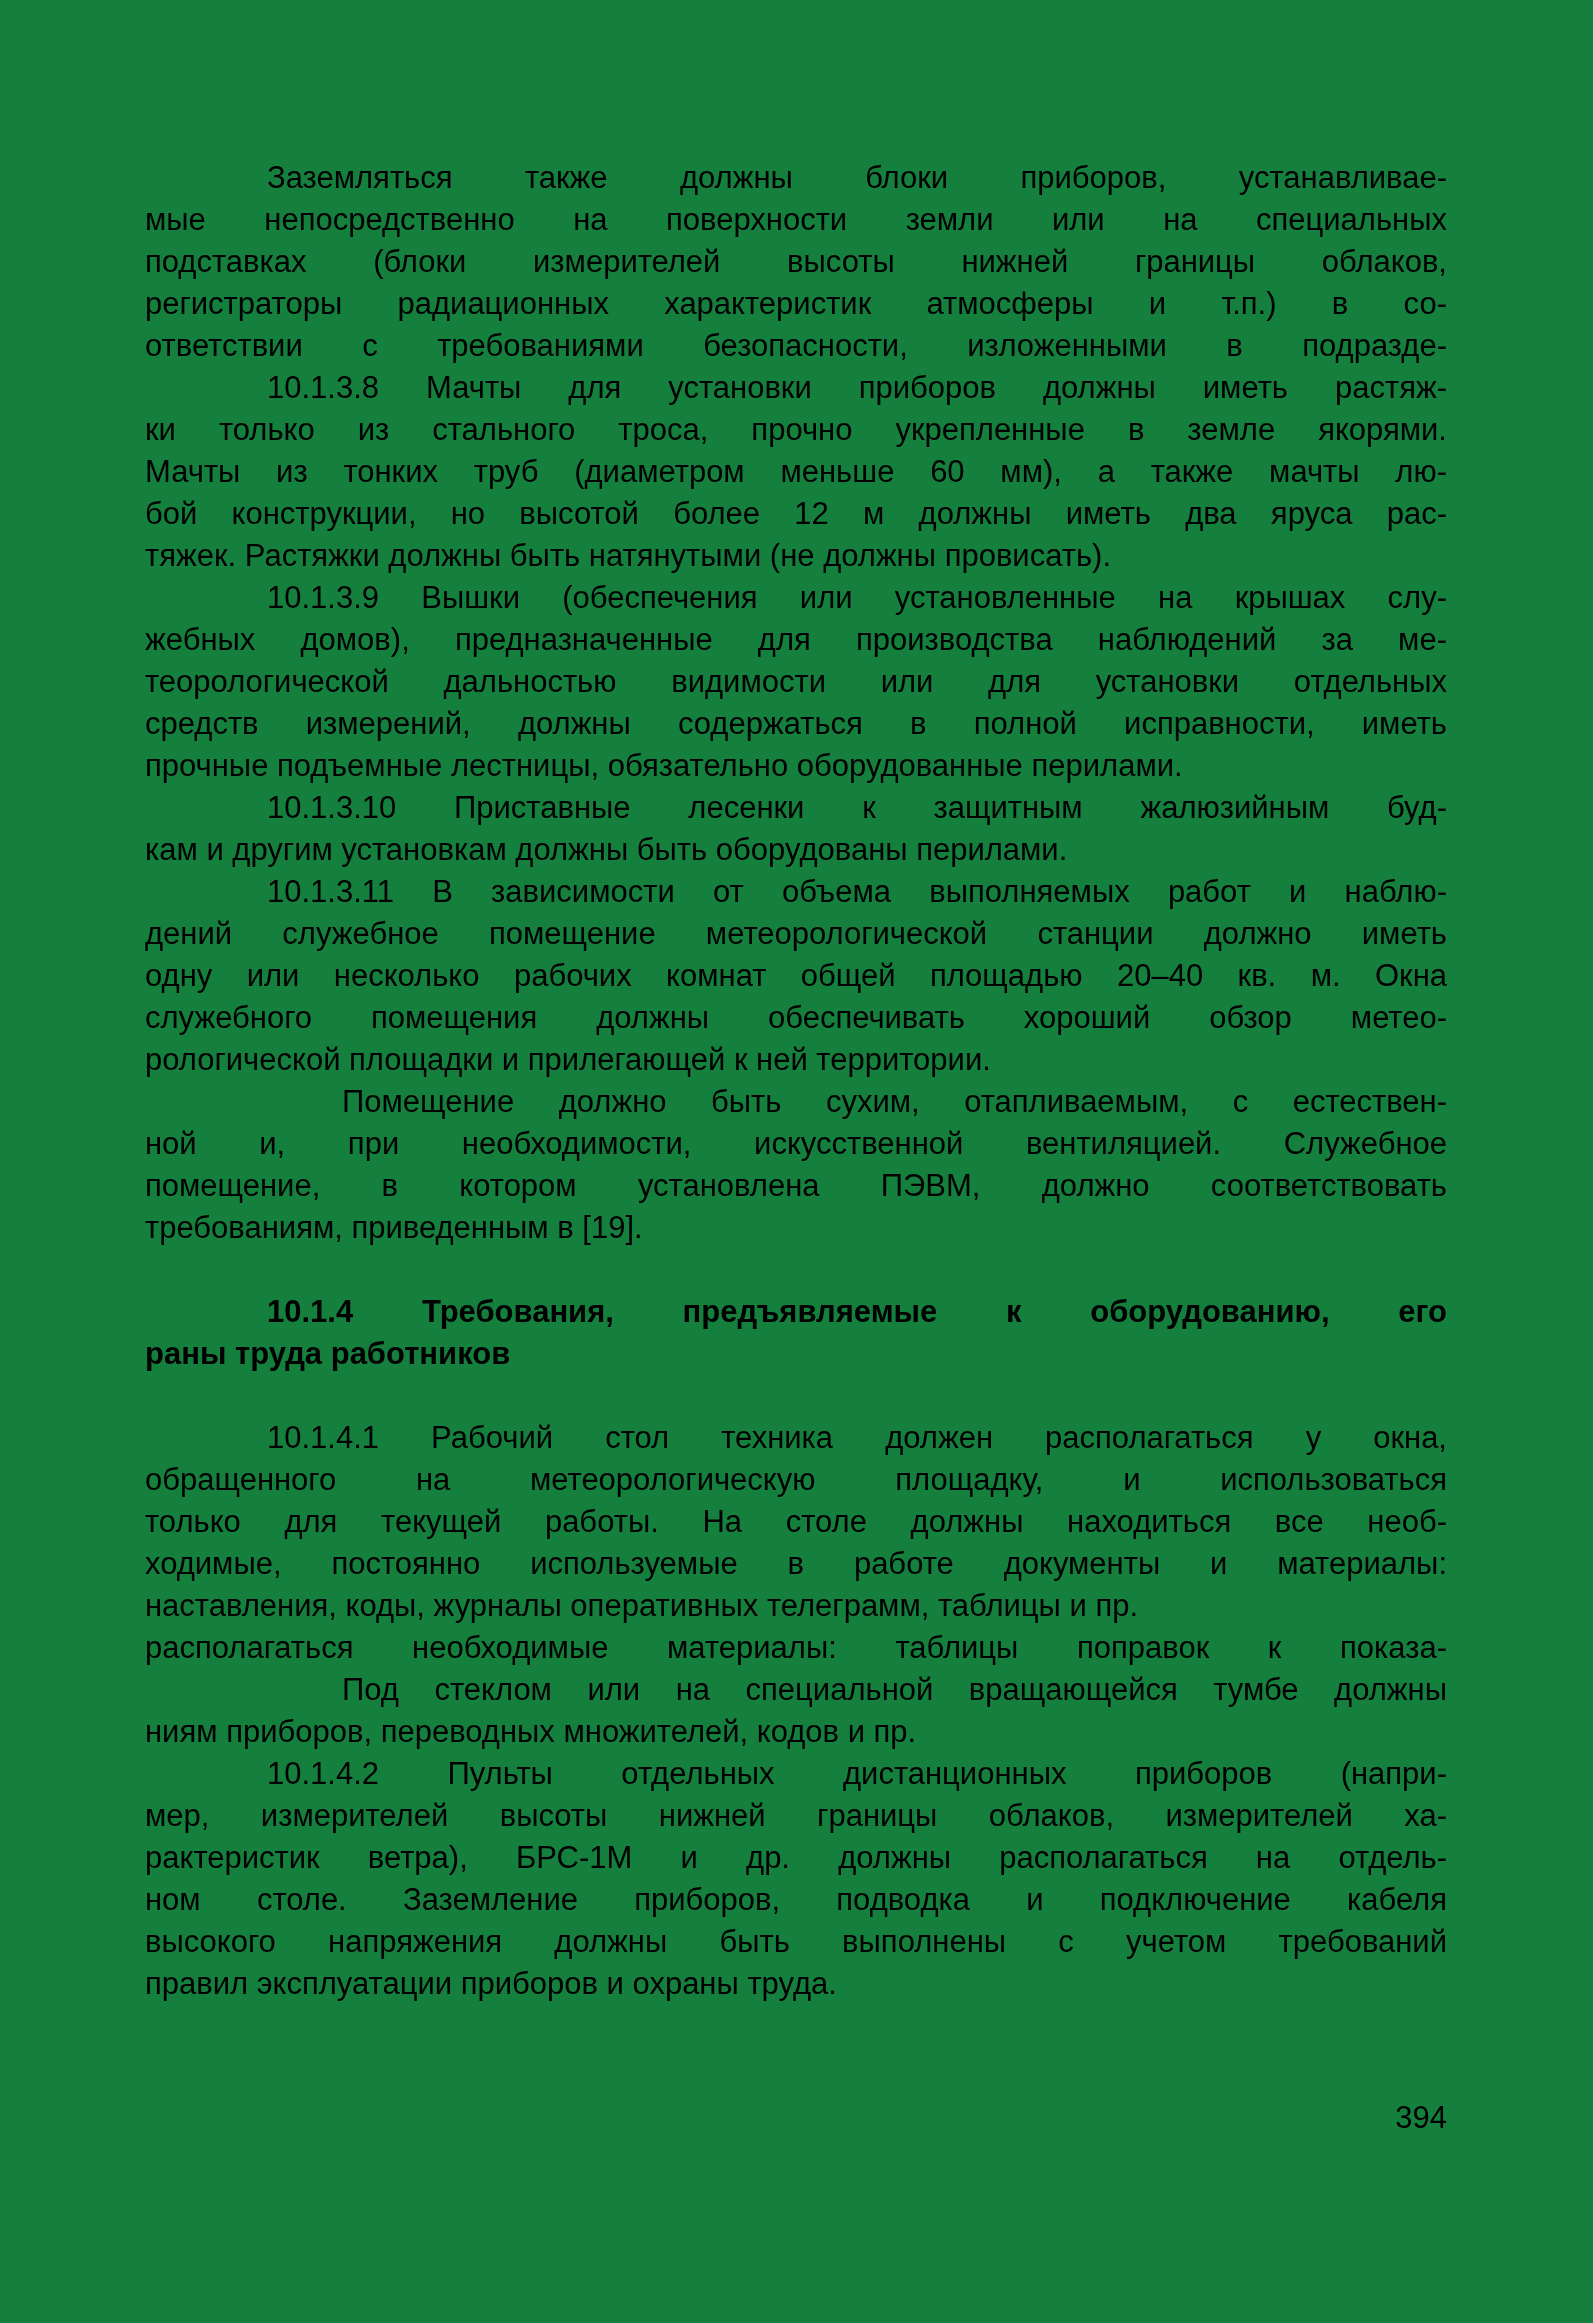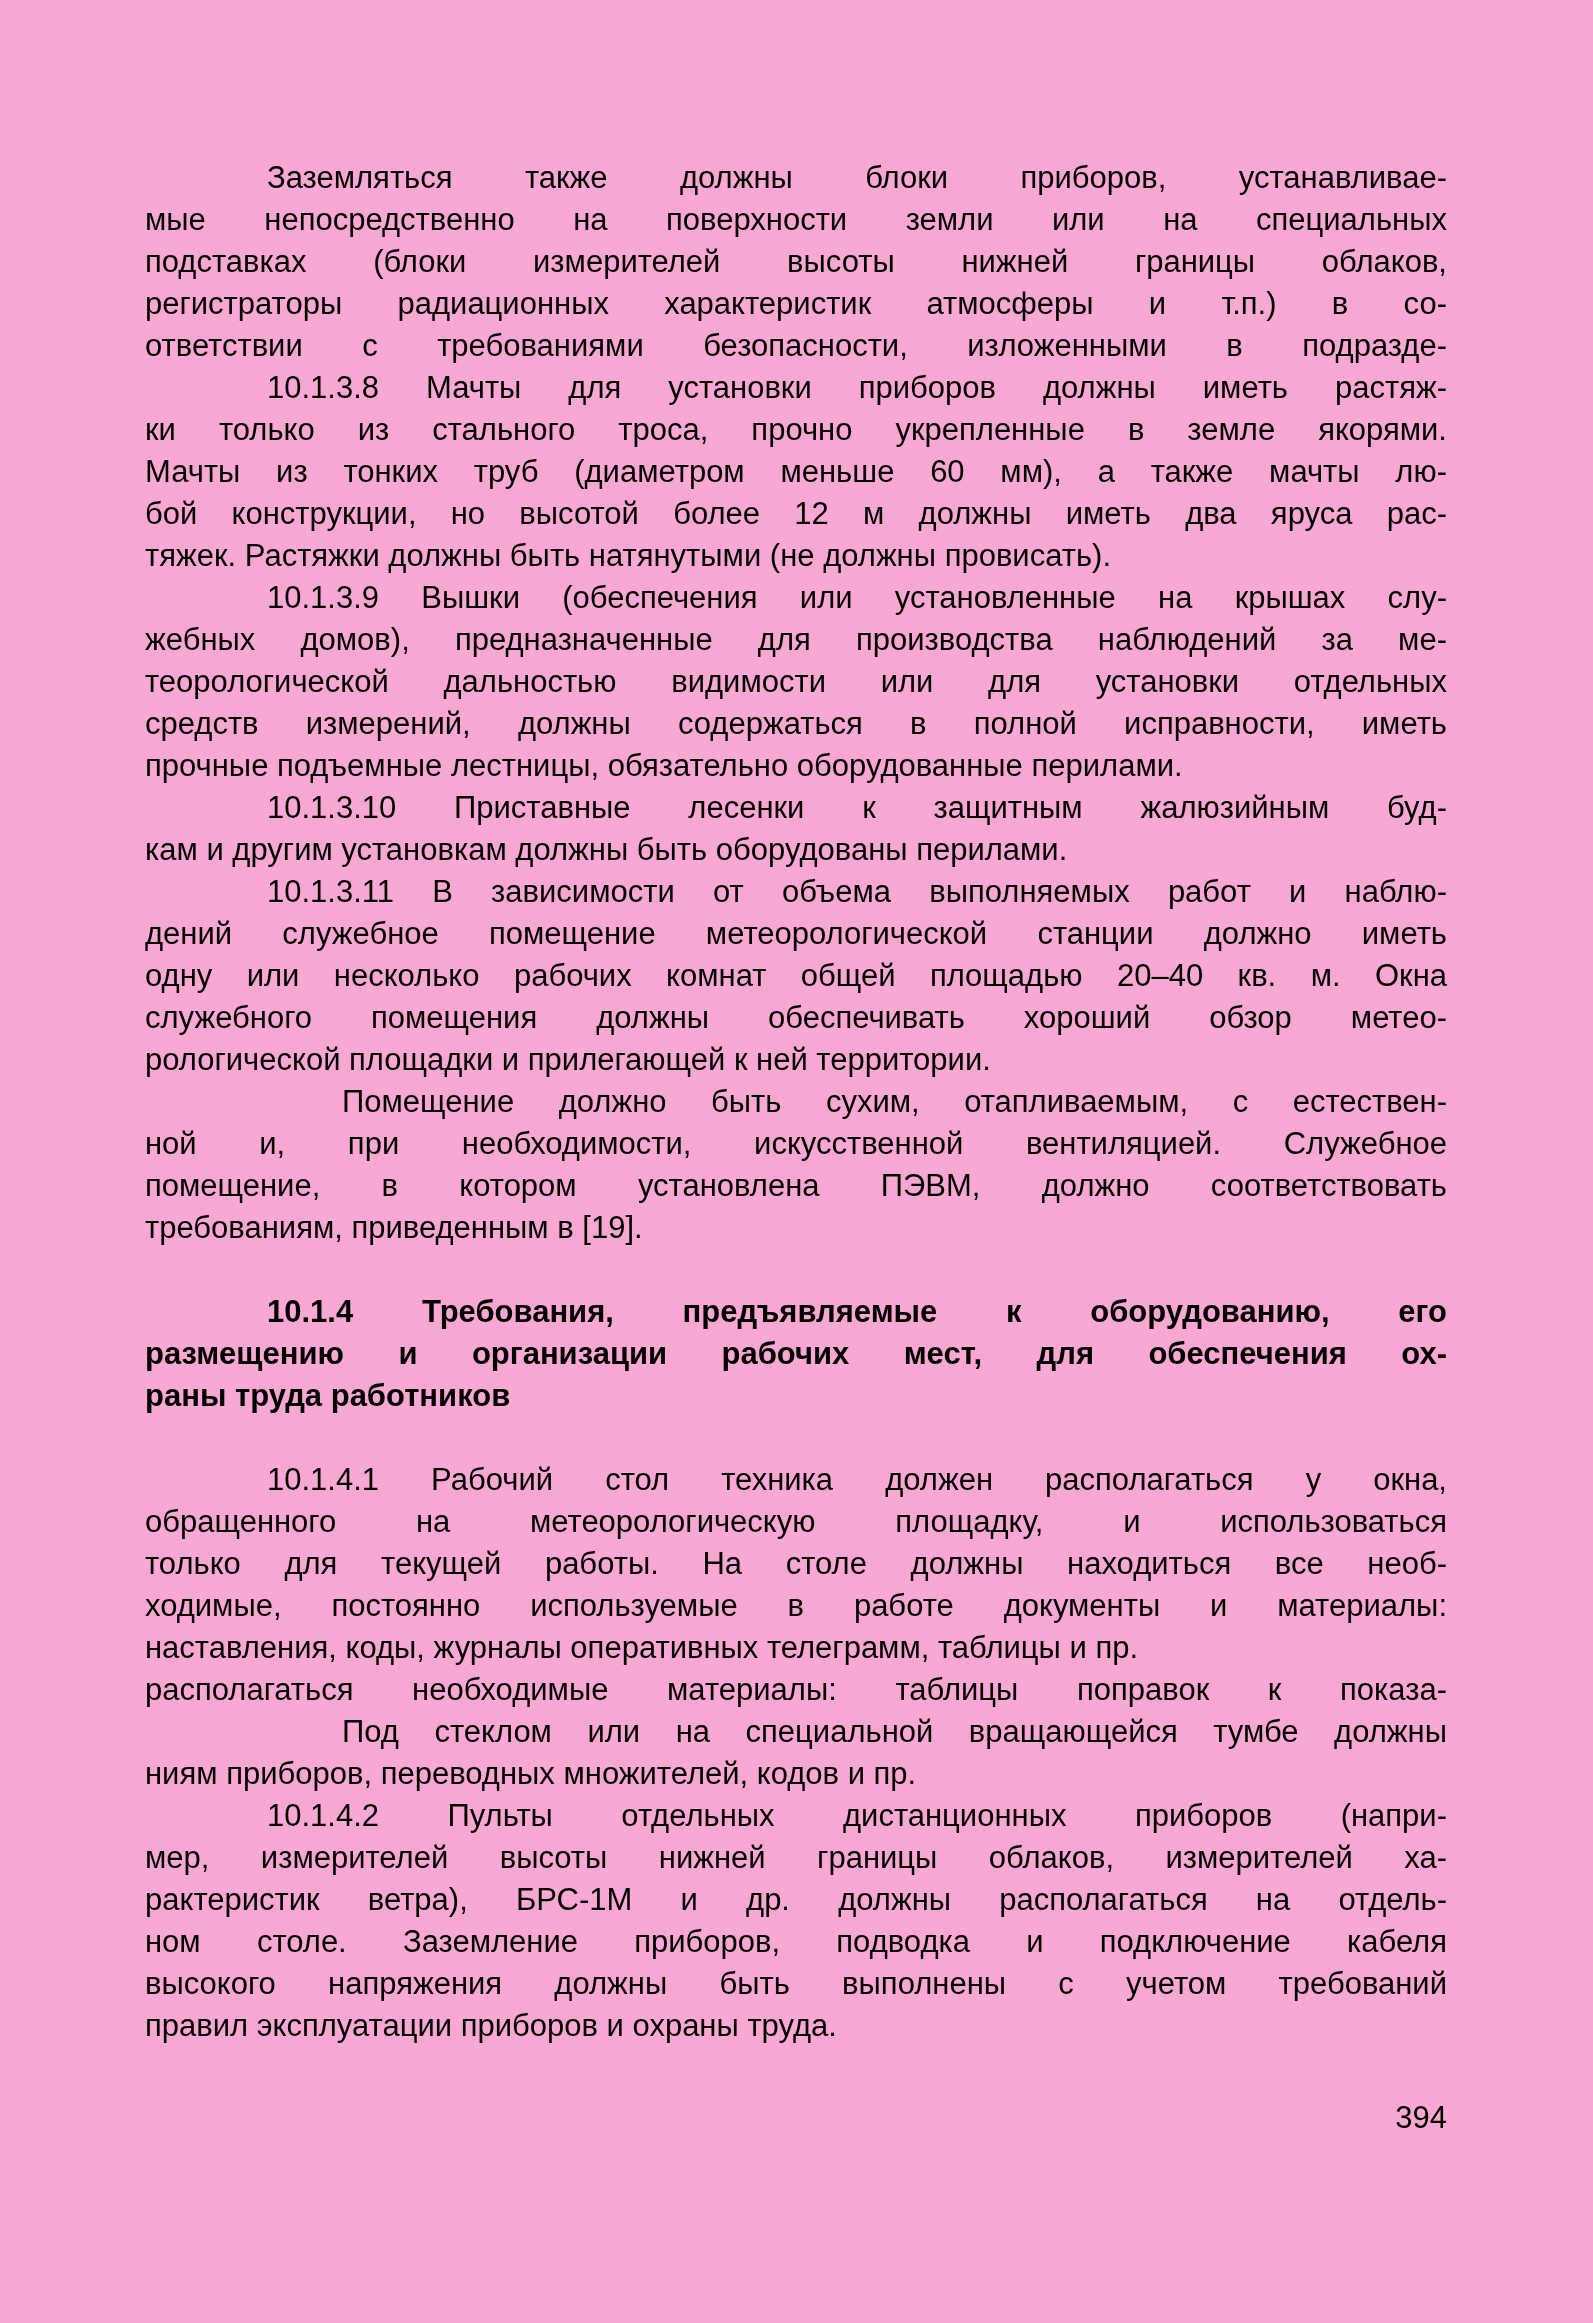--- a/index.html
+++ b/index.html
@@ -1,21 +1,21 @@
 <!DOCTYPE html>
 <html lang="ru" style="font-size:15px"><head>
 <meta charset="utf-8">
 <style>
   * { margin: 0; padding: 0; box-sizing: border-box; }
   html, body { background: #ffffff; }
   .page {
     position: relative;
     width: 1594px;
     height: 2324px;
-    background: #f9a8d4;
+    background: #15803d;
     color: #000000;
     font-family: "Liberation Sans", sans-serif;
     overflow: hidden;
   }
   .text-column {
     position: absolute;
     left: 145px;
     top: 157px;
     width: 1302px;
     font-size: 31px;
@@ -87,21 +87,20 @@
         <div class="line last">рологической площадки и прилегающей к ней территории.</div>
       </div>
       <div class="para">
         <div class="line first-deep">Помещение должно быть сухим, отапливаемым, с естествен-</div>
         <div class="line">ной и, при необходимости, искусственной вентиляцией. Служебное</div>
         <div class="line">помещение, в котором установлена ПЭВМ, должно соответствовать</div>
         <div class="line last">требованиям, приведенным в [19].</div>
       </div>
       <div class="para heading">
         <div class="line first-normal">10.1.4 Требования, предъявляемые к оборудованию, его</div>
-        <div class="line">размещению и организации рабочих мест, для обеспечения ох-</div>
         <div class="line last">раны труда работников</div>
       </div>
       <div class="para">
         <div class="line first-normal">10.1.4.1 Рабочий стол техника должен располагаться у окна,</div>
         <div class="line">обращенного на метеорологическую площадку, и использоваться</div>
         <div class="line">только для текущей работы. На столе должны находиться все необ-</div>
         <div class="line">ходимые, постоянно используемые в работе документы и материалы:</div>
         <div class="line last">наставления, коды, журналы оперативных телеграмм, таблицы и пр.</div>
       </div>
       <div class="para">

